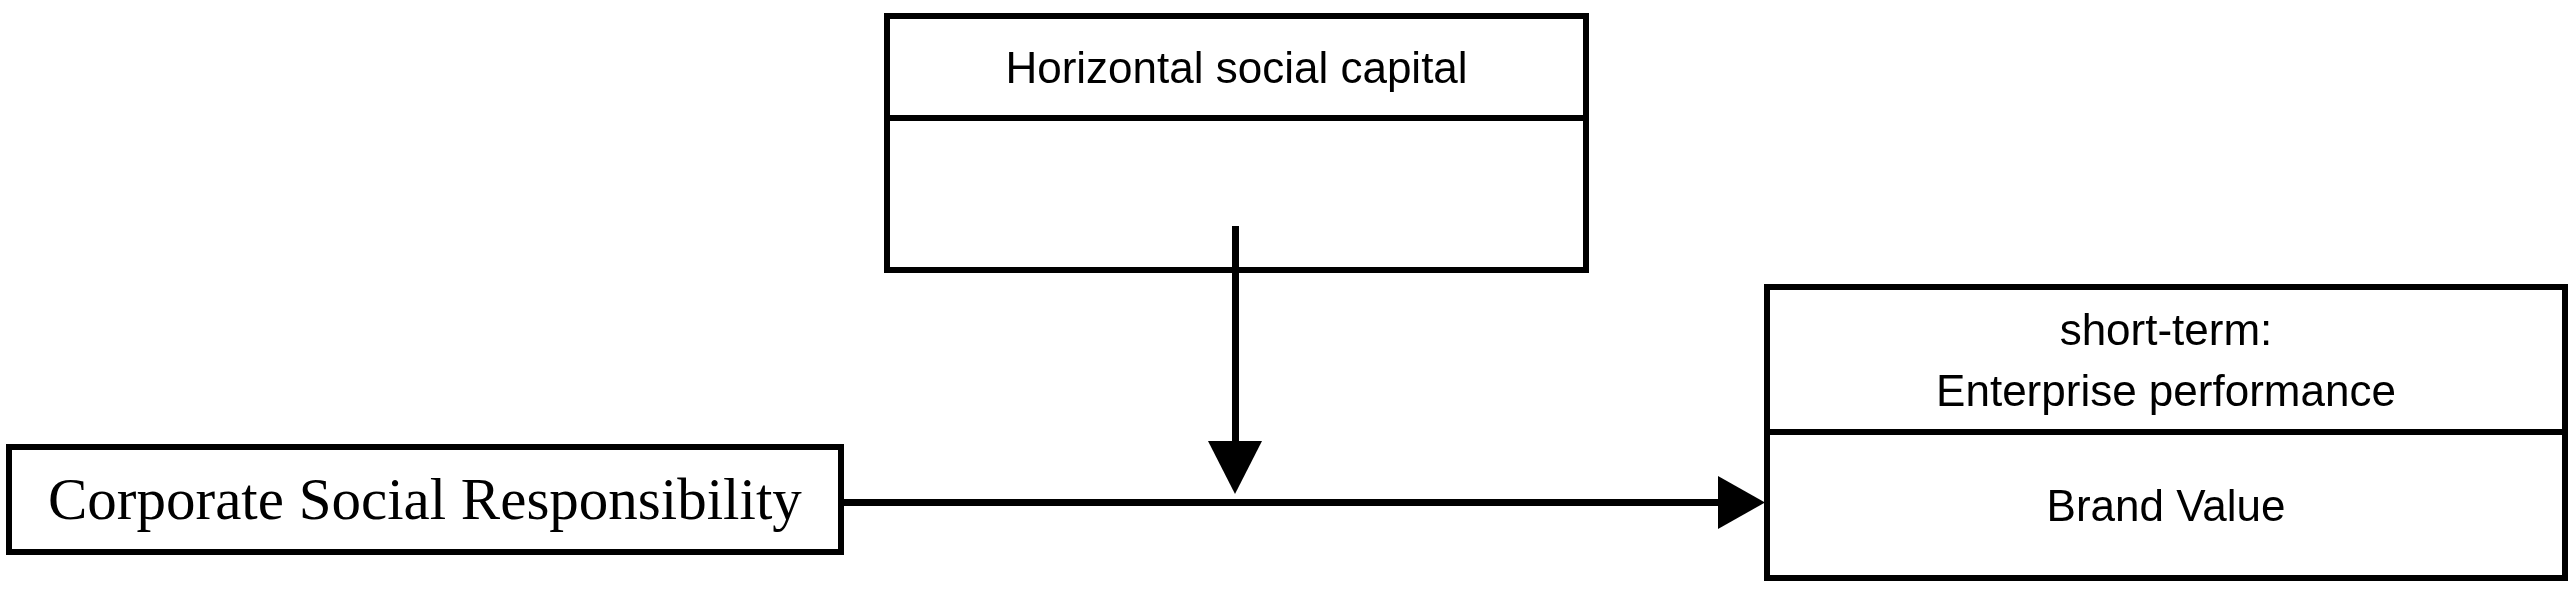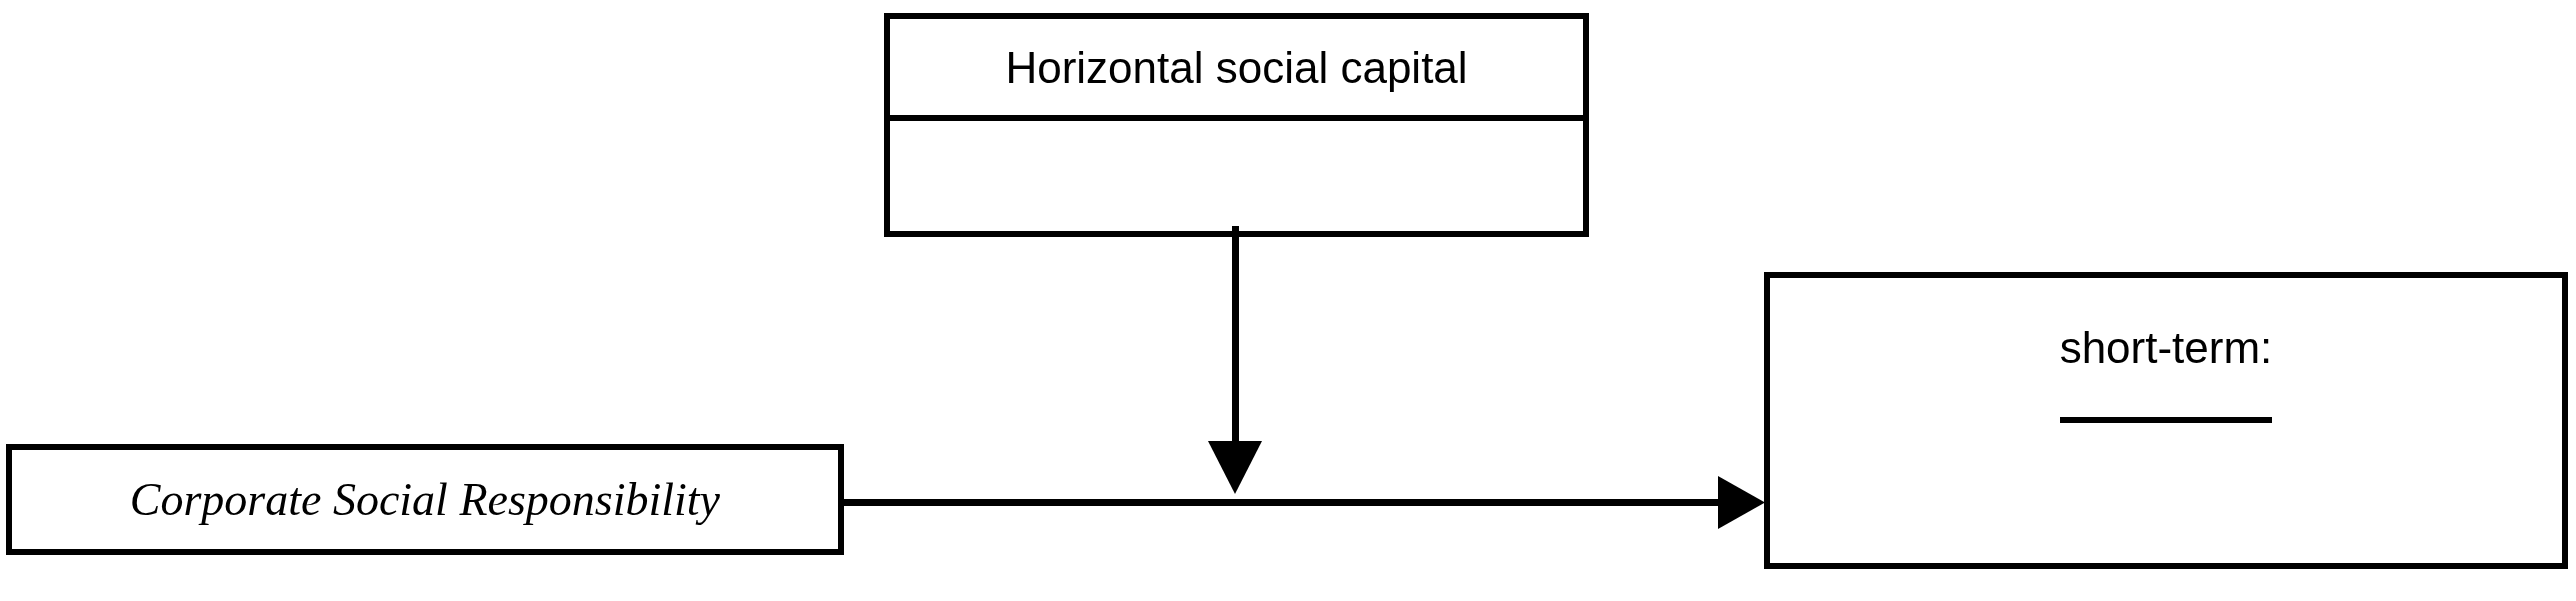--- a/index.html
+++ b/index.html
@@ -14,31 +14,31 @@
     border:6.5px solid var(--line); box-sizing:border-box;
     display:flex; flex-direction:column;
   }
   .cell {
     flex:1 1 auto; display:flex; flex-direction:column;
     align-items:center; justify-content:center;
     text-align:center; box-sizing:border-box;
   }
   .cell.divided { border-bottom:6.5px solid var(--line); }
   .sans  { font-family:"Liberation Sans", sans-serif; font-size:44px; line-height:61px; white-space:nowrap; }
-  .serif { font-family:"Liberation Serif", serif;     font-size:46px; line-height:57px;  white-space:nowrap;font-style:italic; }
+  .serif { font-family:"Liberation Serif", serif;     font-size:59px; line-height:57px;  white-space:nowrap; }
 
   
-  .box-moderator { left:884px; top:13px;  width:705px; height:224px; }
+  .box-moderator { left:884px; top:13px;  width:705px; height:260px; }
   .box-moderator .cell.divided { flex:0 0 102px; }
 
   
   .box-csr { left:5.9px; top:444px; width:838px; height:111px; }
 
   
-  .box-outcome { left:1764px; top:272px; width:804px; height:297px;align-items:center; }
+  .box-outcome { left:1764px; top:284px; width:804px; height:297px; }
   .box-outcome .cell.divided { flex:0 0 145px; }
 
   
   .arrow-part { position:absolute; background:var(--line); }
   .stem-vertical   { left:1232px; top:226px; width:6.5px;  height:216px; }
   .head-down       { left:1208px; top:441px; width:54px;  height:53px;
                      clip-path:polygon(0 0, 100% 0, 50% 100%); }
   .stem-horizontal { left:844px; top:499px; width:875px; height:7px; }
   .head-right      { left:1718px; top:476px; width:47px;  height:53px;
                      clip-path:polygon(0 0, 100% 50%, 0 100%); }
@@ -56,22 +56,24 @@
 
   <div class="box box-csr">
     <div class="cell">
       <span class="serif">Corporate Social Responsibility</span>
     </div>
   </div>
 
   <div class="box box-outcome">
     <div class="cell divided">
       <span class="sans">short-term:</span>
+      <span class="sans">Enterprise performance</span>
     </div>
     <div class="cell">
+      <span class="sans">Brand Value</span>
     </div>
   </div>
 
   <div class="arrow-part stem-vertical"></div>
   <div class="arrow-part head-down"></div>
 
   <div class="arrow-part stem-horizontal"></div>
   <div class="arrow-part head-right"></div>
 
 </div>

